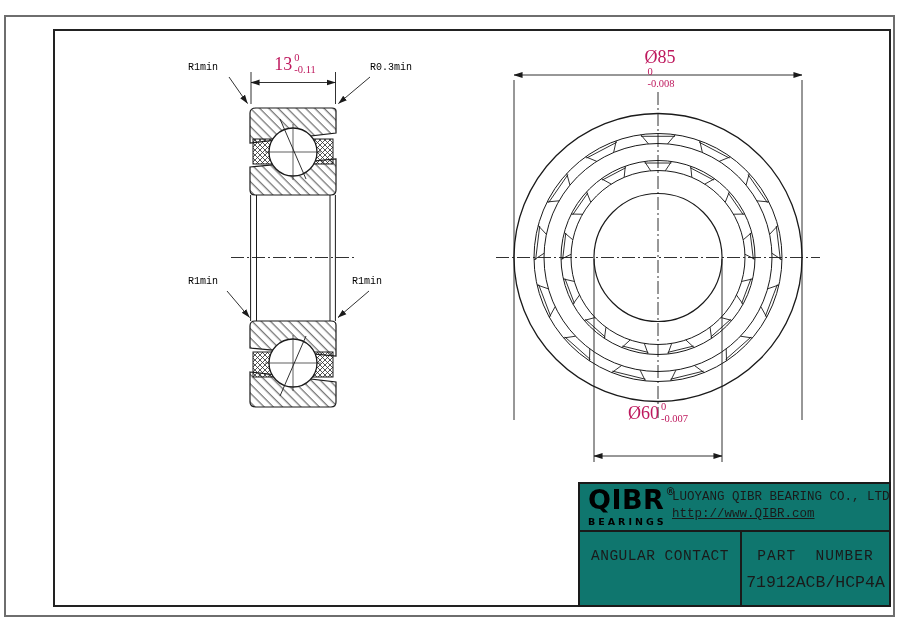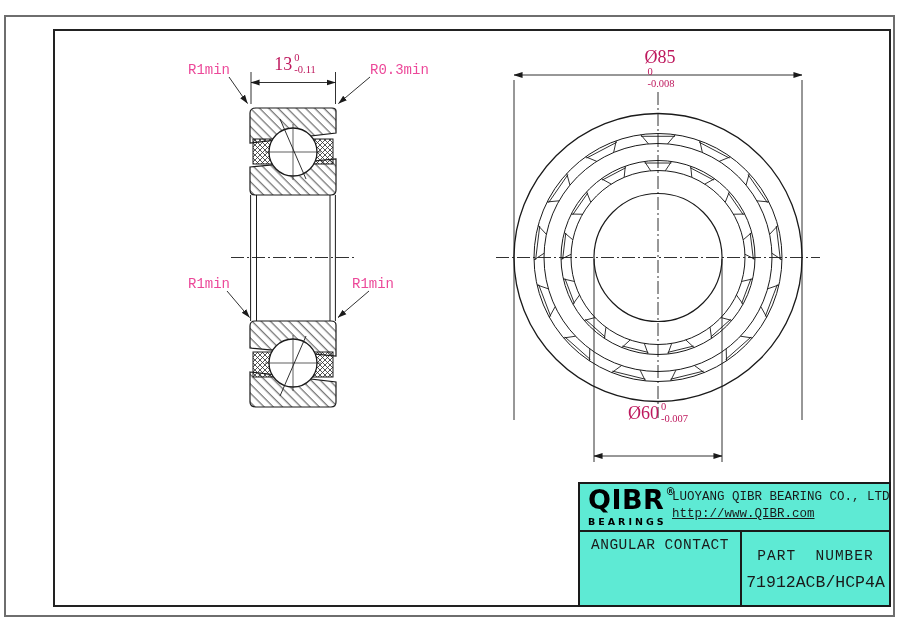--- a/index.html
+++ b/index.html
@@ -3,44 +3,44 @@
 <meta charset="utf-8">
 <style>
   html,body{margin:0;padding:0;background:#fff;}
   #stage{position:relative;width:900px;height:636px;background:#fff;overflow:hidden;
          font-family:"Liberation Mono","DejaVu Sans Mono",monospace;color:#1a1a1a;}
   #page-border{position:absolute;left:4px;top:15px;width:891px;height:602px;
                border:2px solid #6e6e6e;box-sizing:border-box;}
   #drawing-frame{position:absolute;left:53px;top:29px;width:838px;height:578px;
                  border:2px solid #222;box-sizing:border-box;}
   svg{position:absolute;left:0;top:0;}
-  .lbl{position:absolute;font-size:14px;white-space:pre;color:#ec4899;}
+  .lbl{position:absolute;font-size:10px;white-space:pre;color:#000000;}
   .dim{position:absolute;display:flex;align-items:center;transform:translateX(-50%);
        color:#be185d;font-family:Liberation Serif, serif;}
   .dim-main{font-size:18px;line-height:1;}
   .dim-tol{display:flex;flex-direction:column;font-size:10.5px;line-height:1.15;
            margin-left:2px;text-align:left;}
   
   #title-block{position:absolute;left:578px;top:482px;width:313px;height:125px;
-               border:2px solid #1a1a1a;box-sizing:border-box;background:#5eead4;}
+               border:2px solid #1a1a1a;box-sizing:border-box;background:#0f766e;}
   #tb-top{position:absolute;left:0;top:0;width:100%;height:48px;
           border-bottom:2px solid #1a1a1a;box-sizing:border-box;display:flex;}
   #tb-logo{width:92px;padding:2px 0 0 8px;box-sizing:border-box;}
   .logo-line{display:flex;align-items:flex-start;}
   .logo-name{font-family:"DejaVu Sans","Liberation Sans",sans-serif;font-weight:900;
              font-size:27px;line-height:1;letter-spacing:0.5px;color:#000;}
   .logo-reg{font-family:"DejaVu Sans",sans-serif;font-size:10px;font-weight:700;margin-left:1px;}
   .logo-tagline{font-family:"DejaVu Sans","Liberation Sans",sans-serif;font-weight:800;
                 font-size:9.5px;letter-spacing:3px;color:#000;margin-top:3px;}
   #tb-company{flex:1;text-align:left;padding-top:4px;}
   .company-name{font-size:12.5px;line-height:1.5;white-space:pre;}
   .company-url{font-size:12.5px;text-decoration:underline;white-space:pre;}
   #tb-bottom{position:absolute;left:0;top:48px;width:100%;height:75px;display:flex;}
   #tb-desc{width:162px;border-right:2px solid #1a1a1a;box-sizing:border-box;
-           text-align:center;}
+           text-align:center;padding-top:11px;}
   .desc-line{font-size:14.5px;line-height:1.85;letter-spacing:0.5px;white-space:pre;}
   #tb-part{flex:1;text-align:center;padding-top:16px;}
   .part-label{font-size:14.5px;letter-spacing:1px;white-space:pre;}
   .part-number{font-size:16.5px;margin-top:9px;white-space:pre;}
 </style>
 </head>
 <body>
 
 <div id="stage">
   <div id="page-border"></div>

